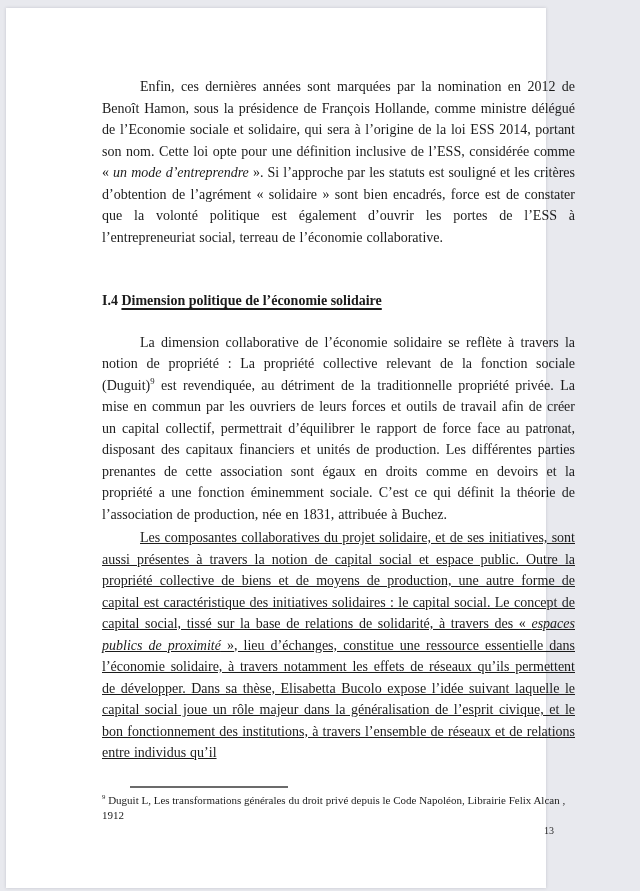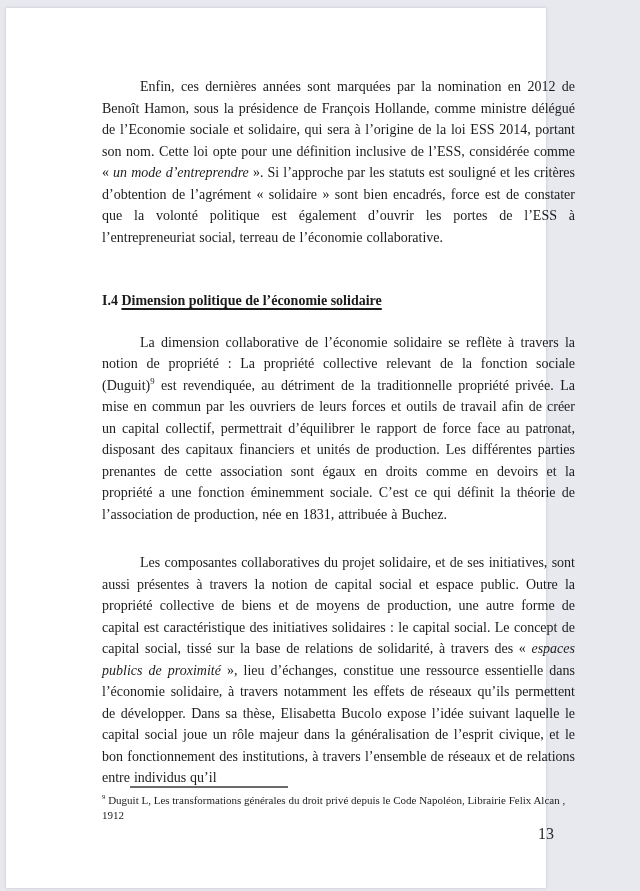--- a/index.html
+++ b/index.html
@@ -40,21 +40,21 @@
   }
   .heading {
     margin: 42px 0 0 0;
     font-size: 14px;
     line-height: 21.5px;
     font-weight: bold;
     text-align: left;
     text-indent: 0;
   }
   .para.p2 { margin-top: 20px; }
-  .para.p3 { margin-top: 27px; }
+  .para.p3 { margin-top: 2px; text-decoration: underline; }
   .seg-italic { font-style: italic; }
   .seg-bold { font-weight: bold; }
   .seg-bold-underline {
     font-weight: bold;
     text-decoration: underline;
     text-underline-offset: 3px;
     text-decoration-thickness: 1.5px;
   }
   .seg-sup {
     vertical-align: super;
@@ -79,21 +79,21 @@
     line-height: 15px;
     color: #222222;
     text-align: left;
   }
   .page-number {
     position: absolute;
     top: 817px;
     left: 96px;
     width: 452px;
     text-align: right;
-    font-size: 16px;
+    font-size: 10px;
     color: #2a2a2a;
   }
 </style>
 </head>
 <body>
 
 <div class="sheet">
 
   <div class="content">
     <p class="para p1"><span>Enfin, ces dernières années sont marquées par la nomination en 2012 de Benoît Hamon, sous la présidence de François Hollande, comme ministre délégué de l’Economie sociale et solidaire, qui sera à l’origine de la loi ESS 2014, portant son nom. Cette loi opte pour une définition inclusive de l’ESS, considérée comme « </span><span class="seg-italic">un mode d’entreprendre</span><span> ». Si l’approche par les statuts est souligné et les critères d’obtention de l’agrément « solidaire » sont bien encadrés, force est de constater que la volonté politique est également d’ouvrir les portes de l’ESS à l’entrepreneuriat social, terreau de l’économie collaborative.</span></p>

